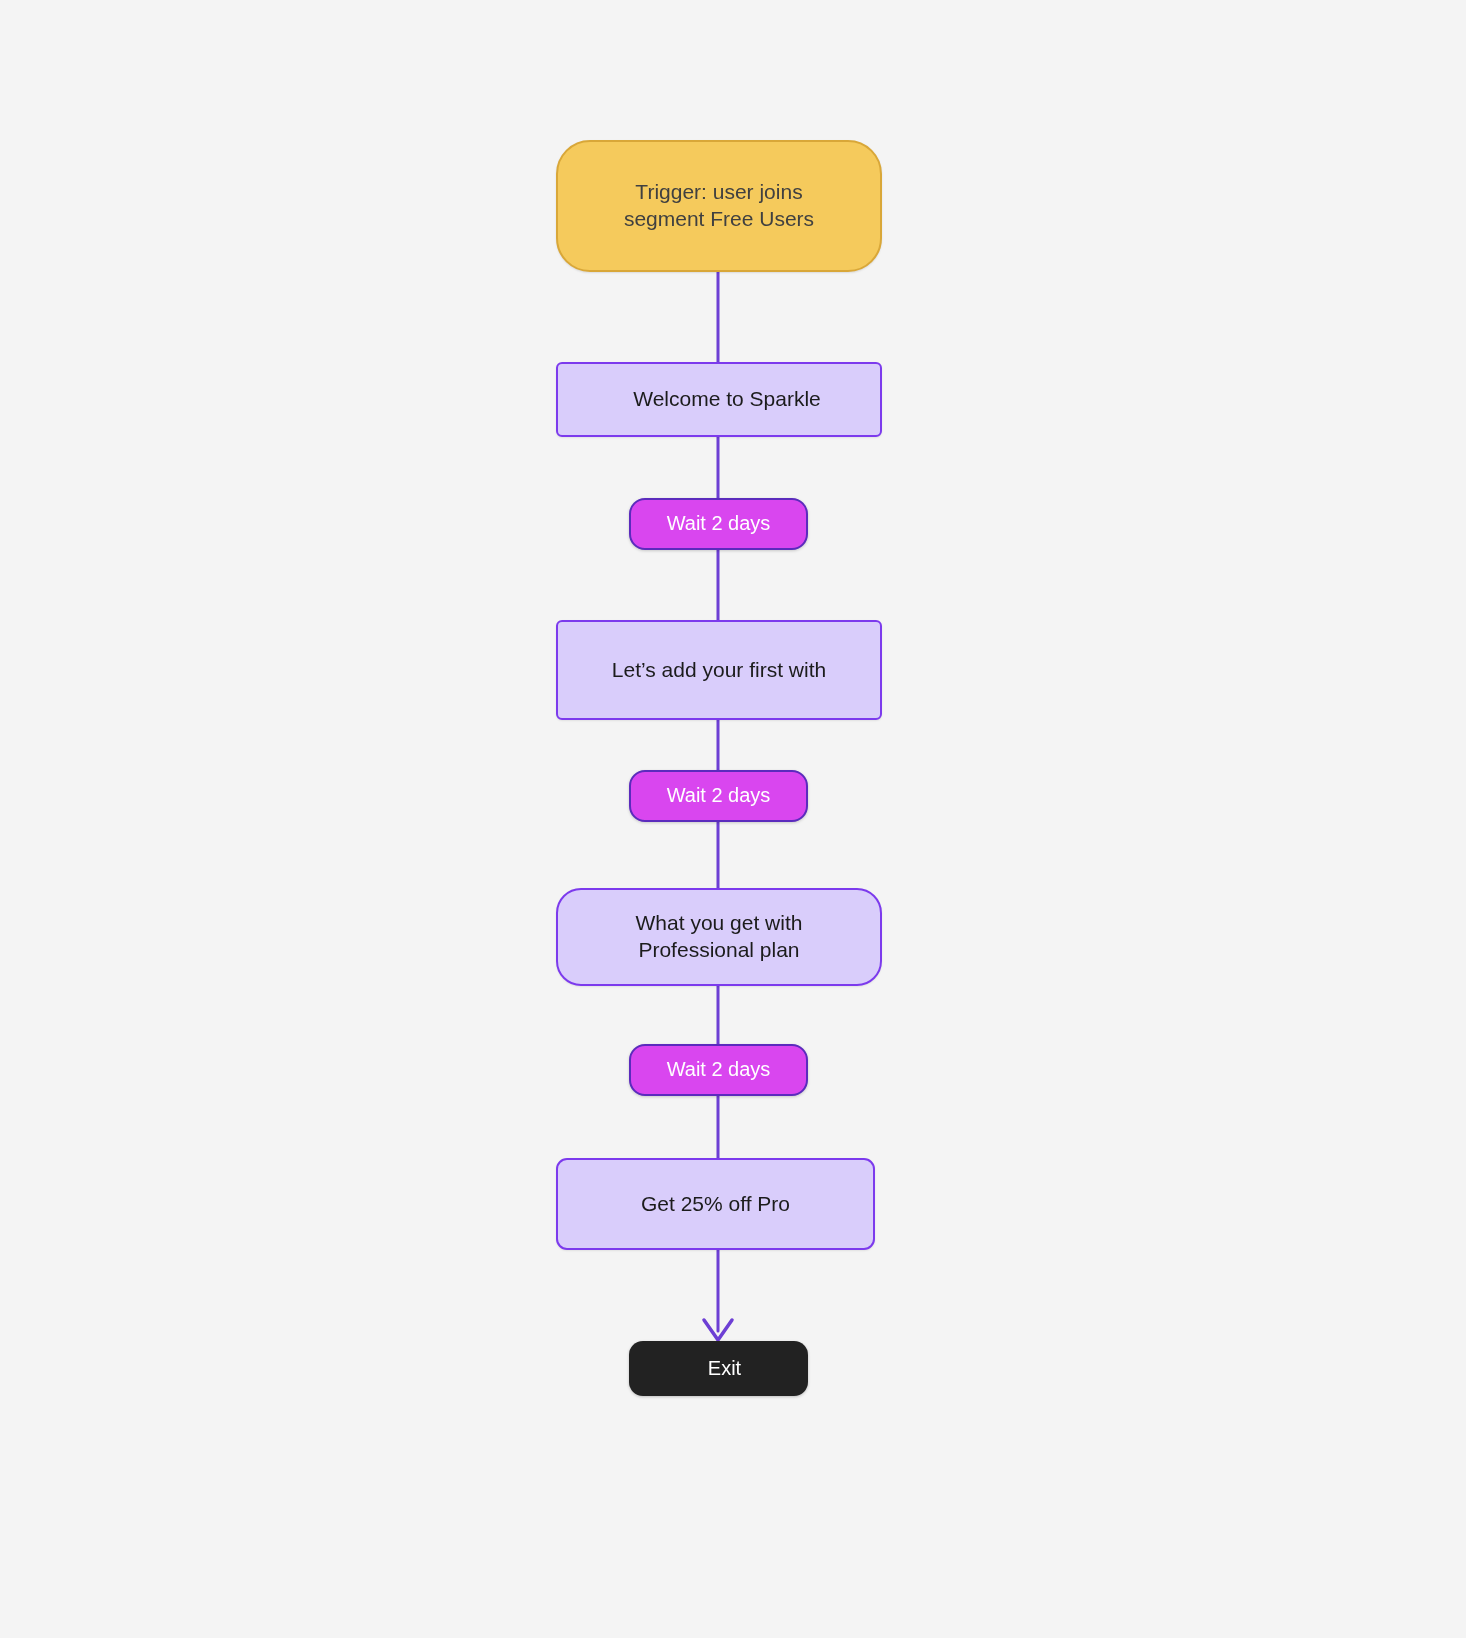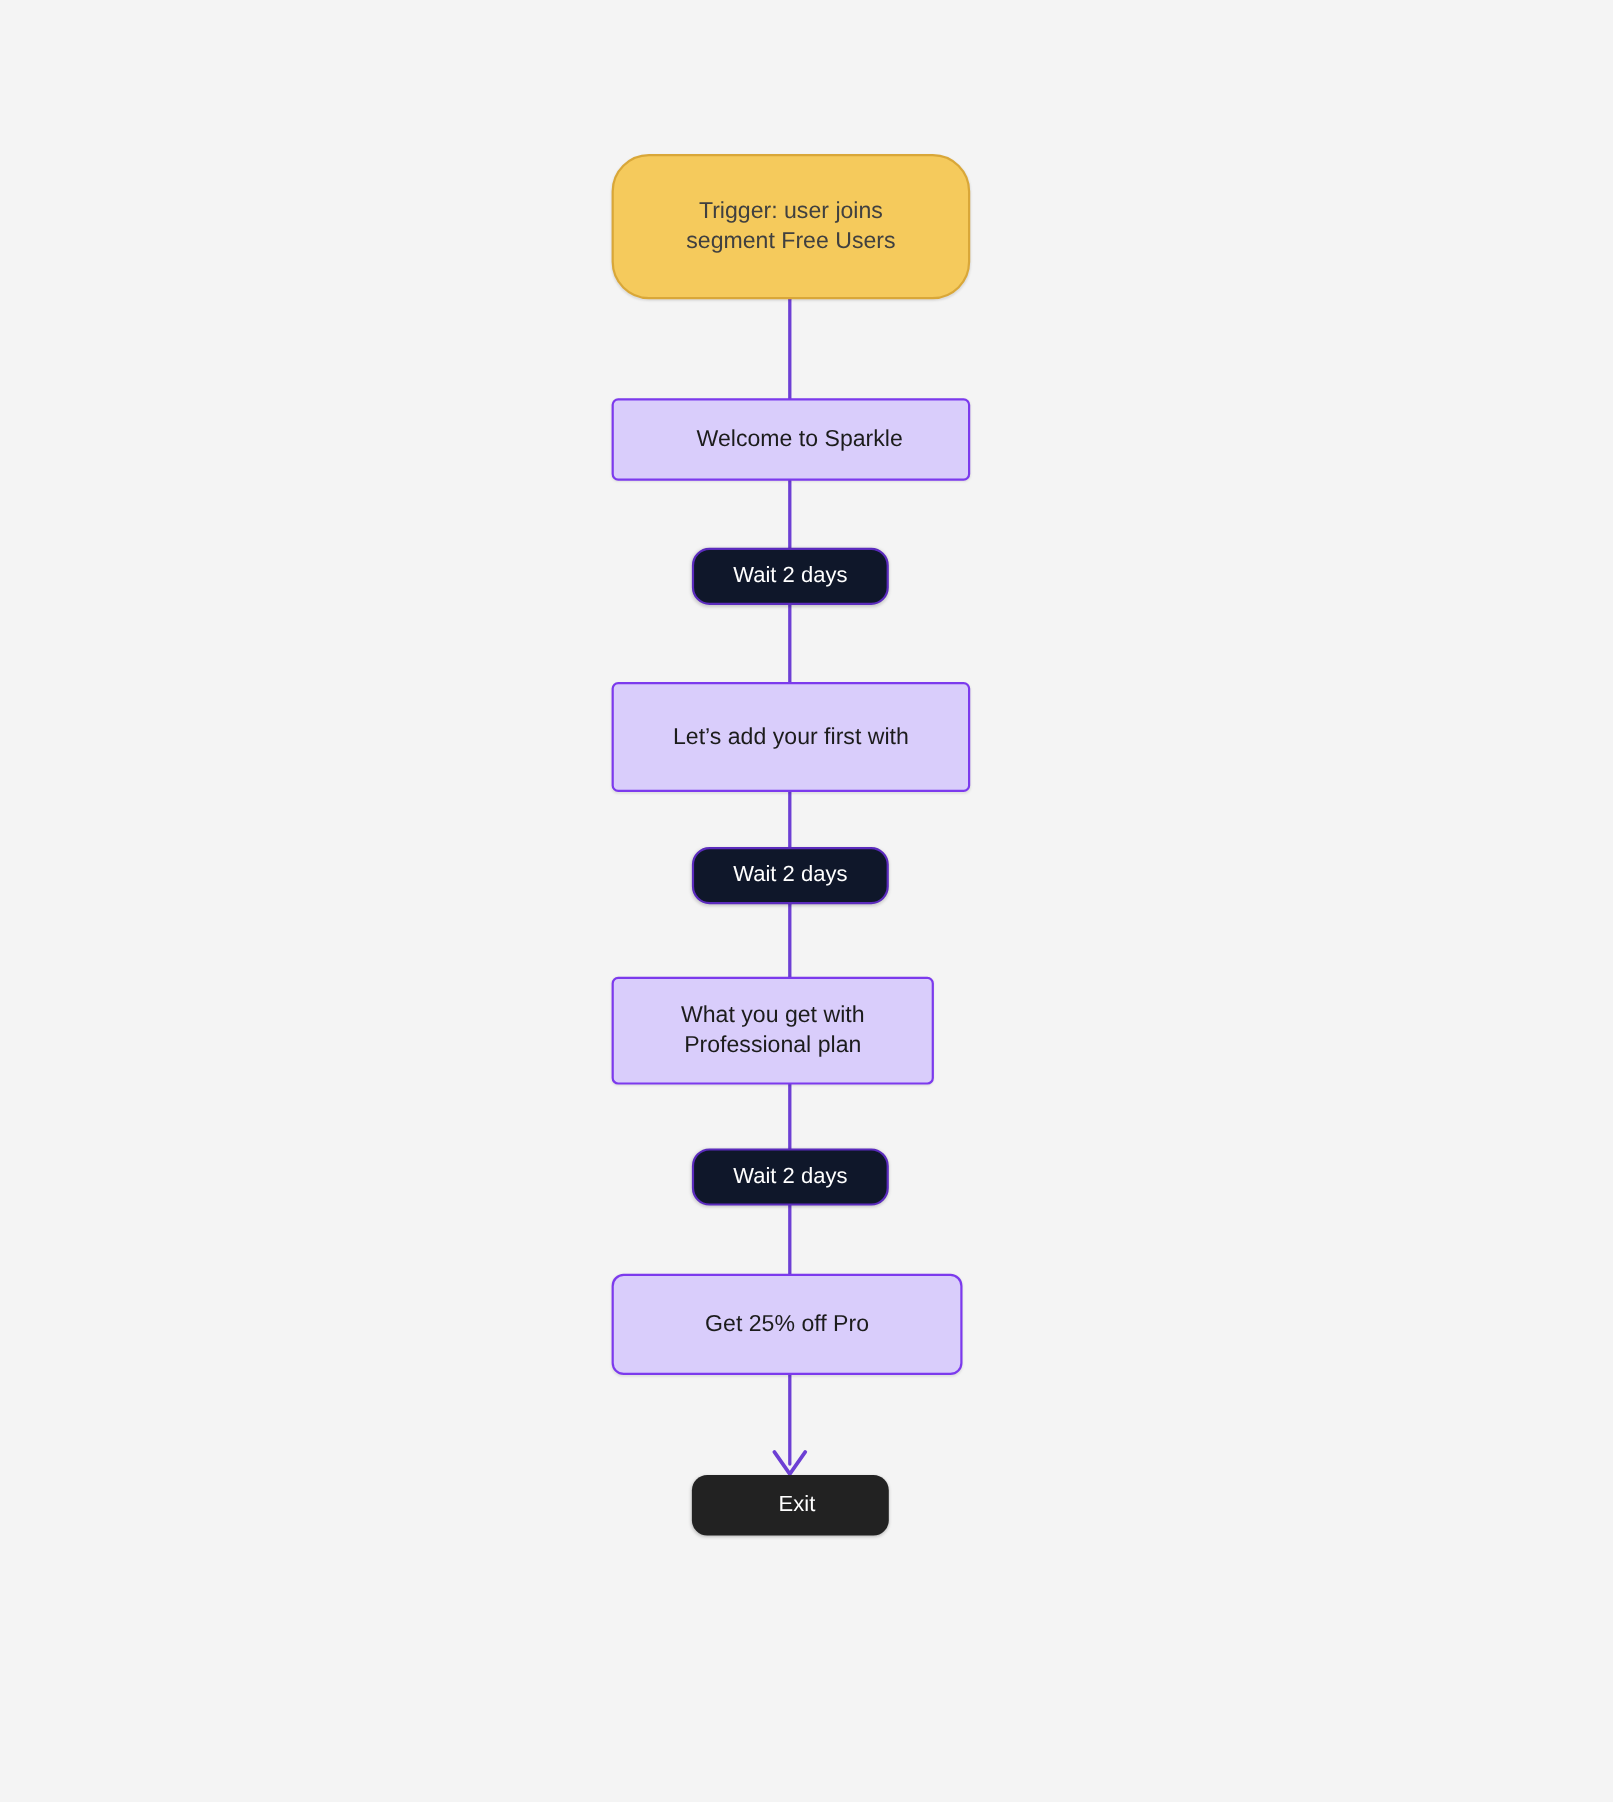--- a/index.html
+++ b/index.html
@@ -44,21 +44,21 @@
     background: #d9cdfb;
     border: 2.5px solid #7c3aed;
     border-radius: 6px;
     color: #1c1c1c;
     font-size: 21px;
     box-shadow: 0 1px 2px rgba(0,0,0,0.08);
   }
 
   
   .node-wait {
-    background: #0f172a;
+    background: #d946ef;
     border: 2.5px solid #5b2bbd;
     border-radius: 16px;
     color: #ffffff;
     font-size: 20px;
     box-shadow: 0 1px 3px rgba(0,0,0,0.18);
   }
 
   
   .node-exit {
     background: #222222;
@@ -116,21 +116,21 @@
 segment Free Users</div>
 
   <div class="node node-message" style="left: 556px; top: 362px; width: 326px; height: 75px; padding-left: 16px;">Welcome to Sparkle</div>
 
   <div class="node node-wait" style="left: 629px; top: 498px; width: 179px; height: 52px;">Wait 2 days</div>
 
   <div class="node node-message" style="left: 556px; top: 620px; width: 326px; height: 100px;">Let’s add your first with</div>
 
   <div class="node node-wait" style="left: 629px; top: 770px; width: 179px; height: 52px;">Wait 2 days</div>
 
-  <div class="node node-message" style="left: 556px; top: 888px; width: 293px; height: 98px;">What you get with
+  <div class="node node-message" style="left: 556px; top: 888px; width: 326px; height: 98px; border-radius: 25px;">What you get with
 Professional plan</div>
 
   <div class="node node-wait" style="left: 629px; top: 1044px; width: 179px; height: 52px;">Wait 2 days</div>
 
   <div class="node node-message" style="left: 556px; top: 1158px; width: 319px; height: 92px; border-radius: 11px;">Get 25% off Pro</div>
 
   <div class="node node-exit" style="left: 629px; top: 1341px; width: 179px; height: 55px;">Exit</div>
 
 </div>
 

